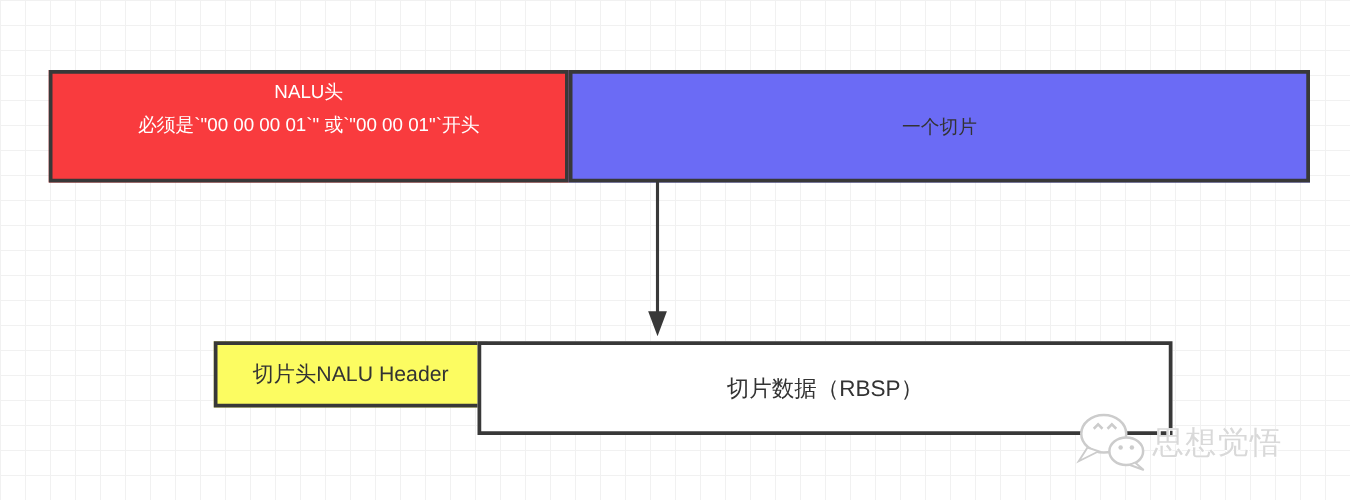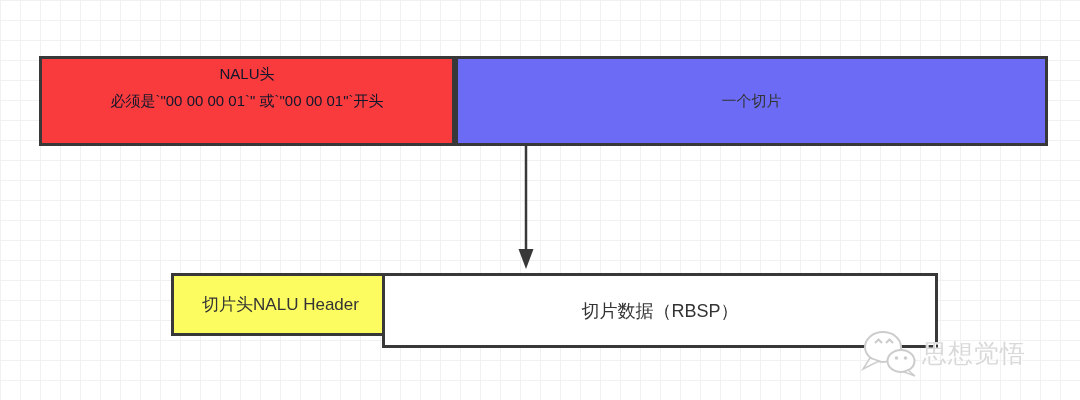--- a/index.html
+++ b/index.html
@@ -39,21 +39,21 @@
   }
 
   .slice-box {
     left: 455px; top: 56px;
     width: 593px; height: 90px;
     font-size: 15px;
   }
 
   .slice-header-box {
     left: 171px; top: 273px;
-    width: 219px; height: 63px;
+    width: 219px; height: 53px;
     font-size: 17px;
   }
 
   .slice-data-box {
     left: 382px; top: 273px;
     width: 556px; height: 75px;
     font-size: 18px;
   }
 
   .arrow-svg {
@@ -77,21 +77,21 @@
     text-shadow: 0 1px 0 #ffffff, 1px 0 0 #ffffff;
     margin-left: 2px;
     white-space: nowrap;
   }
 </style>
 </head>
 <body>
 
 <div class="canvas">
 
-  <div class="box nalu-box" style="background-color: rgb(249, 59, 62); color: #0f172a; border-color: rgb(56, 56, 56);">
+  <div class="box nalu-box" style="background-color: rgb(249, 59, 62); color: #ffffff; border-color: rgb(56, 56, 56);">
     <div>NALU头</div>
     <div>必须是`"00 00 00 01`" 或`"00 00 01"`开头</div>
   </div>
 
   <div class="box flex-center slice-box" style="background-color: rgb(107, 107, 245); color: rgb(51, 51, 51); border-color: rgb(56, 56, 56);">
     <span>一个切片</span>
   </div>
 
   <svg class="arrow-svg" width="22" height="126" viewBox="0 0 22 126" style="color: rgb(56, 56, 56);">
     <line x1="11" y1="0" x2="11" y2="105" stroke="currentColor" stroke-width="2.5"></line>

